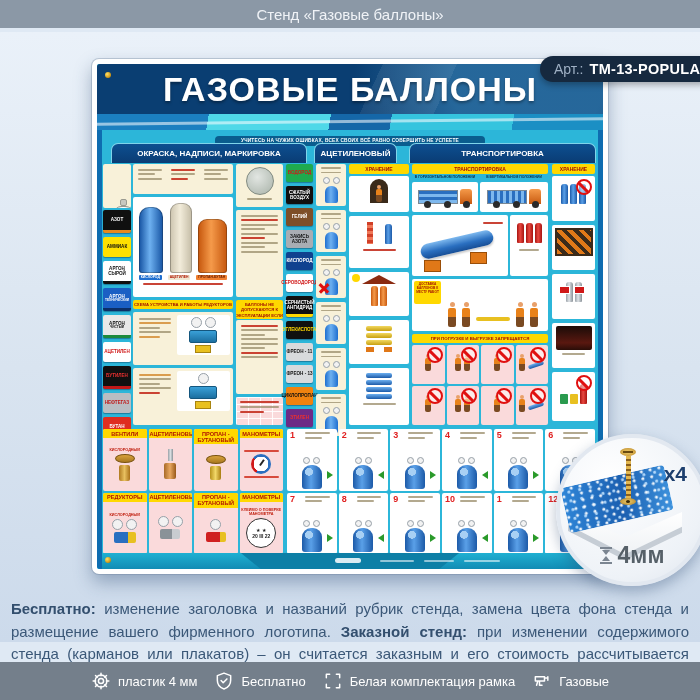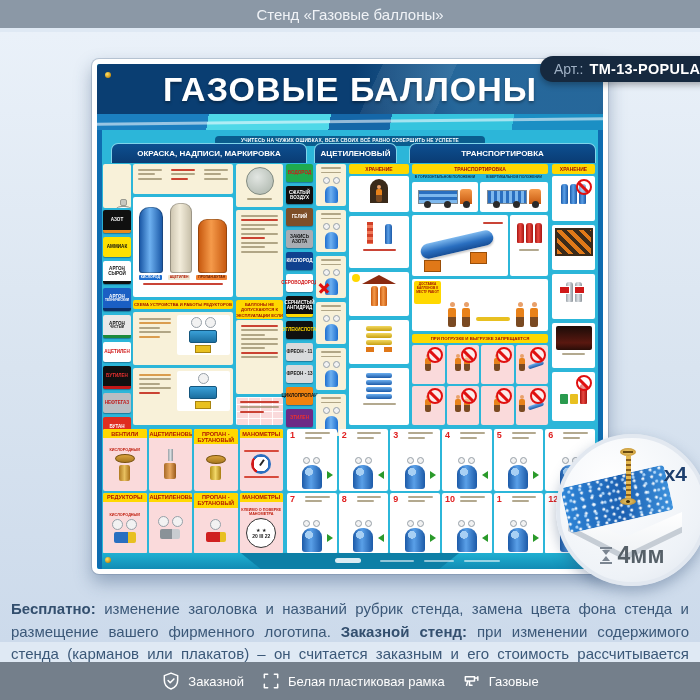--- a/index.html
+++ b/index.html
@@ -943,34 +943,44 @@
       <div class="thktext">4мм</div>
     </div>
   </div>
 
   <p class="descr" id="desc"><b>Бесплатно:</b><span> изменение заголовка и названий рубрик стенда, замена цвета фона стенда и размещение вашего фирменного логотипа. </span><b>Заказной стенд:</b><span> при изменении содержимого стенда (карманов или плакатов) – он считается заказным и его стоимость рассчитывается отдельно. </span><b>Стенды на заказ:</b><span> любые размер, комплектация, дизайн и оформление. На все изготовленные стенды даем 2 года гарантии. Выгодно, эстетично и надежно!</span></p>
 </div>
 
 <div class="footerbar" id="fitems">
     <div class="fitem">
       <span class="ficon">
+        <svg width="20" height="20" viewBox="0 0 24 24" fill="none" stroke="#fff" stroke-width="1.8" stroke-linecap="round">
+          <circle cx="12" cy="12" r="3.1"></circle>
+          <circle cx="12" cy="12" r="7.1"></circle>
+          <path d="M12 2.6v3M12 18.4v3M2.6 12h3M18.4 12h3M5.4 5.4l2.1 2.1M16.5 16.5l2.1 2.1M18.6 5.4l-2.1 2.1M7.5 16.5l-2.1 2.1"></path>
+        </svg>
+      </span>
+      <span class="flabel">пластик 4 мм</span>
+    </div>
+    <div class="fitem">
+      <span class="ficon">
         <svg width="20" height="20" viewBox="0 0 24 24" fill="none" stroke="#fff" stroke-width="1.8" stroke-linecap="round" stroke-linejoin="round">
           <path d="M12 2.5 20 5.5V11c0 5.5-3.5 9-8 10.5C7.5 20 4 16.5 4 11V5.5Z"></path>
           <path d="M8.5 11.5l2.5 2.5 4.5-4.5"></path>
         </svg>
       </span>
-      <span class="flabel">Заказной</span>
+      <span class="flabel">Бесплатно</span>
     </div>
     <div class="fitem">
       <span class="ficon">
         <svg width="20" height="20" viewBox="0 0 24 24" fill="none" stroke="#fff" stroke-width="1.8" stroke-linecap="round" stroke-linejoin="round">
           <path d="M8 4H4v4M16 4h4v4M8 20H4v-4M16 20h4v-4"></path>
         </svg>
       </span>
-      <span class="flabel">Белая пластиковая рамка</span>
+      <span class="flabel">Белая комплектация рамка</span>
     </div>
     <div class="fitem">
       <span class="ficon">
         <svg width="20" height="20" viewBox="0 0 24 24" fill="none" stroke="#fff" stroke-width="1.8" stroke-linecap="round" stroke-linejoin="round">
           <path d="M4 7h11v5H4zM15 8.5h4M19 7v4M9 12v5h3M7 12l-1.5 5"></path>
         </svg>
       </span>
       <span class="flabel">Газовые</span>
     </div>
   </div>

